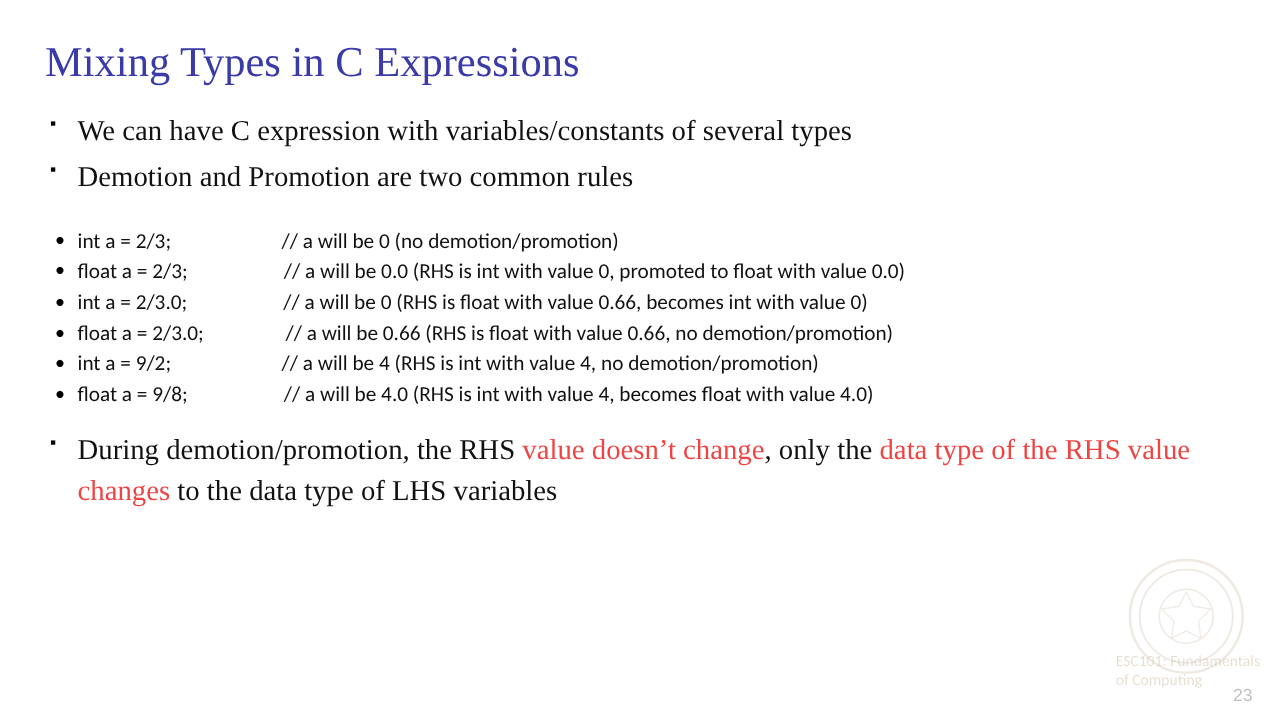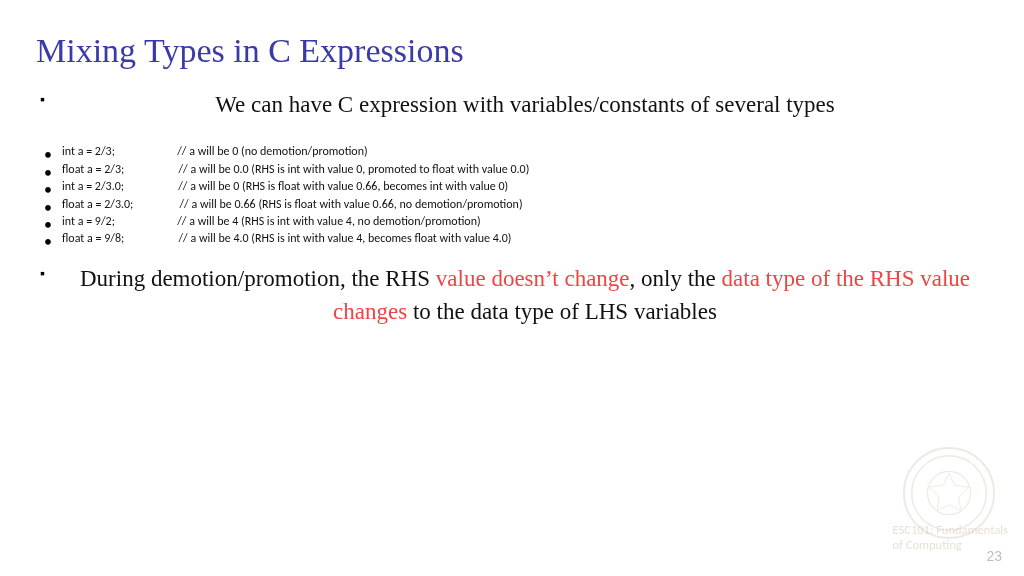--- a/index.html
+++ b/index.html
@@ -23,21 +23,20 @@
     font-size: 34px;
     color: #3a3aa8;
     font-weight: 400;
     margin: 0 0 18px 0;
     font-family: Garamond, Georgia, 'Times New Roman', serif;
   }
   .main-bullets {
     list-style: none;
     margin: 0 0 22px 0;
     padding: 0 0 0 26px;
-    text-align: center;
   }
   .main-bullets li {
     position: relative;
     font-size: 23px;
     color: #111;
     line-height: 1.45;
     margin-bottom: 4px;
     font-family: Garamond, Georgia, 'Times New Roman', serif;
   }
   .main-bullets li::before {
@@ -49,21 +48,21 @@
     color: #000;
   }
   .code-bullets {
     list-style: none;
     margin: 0 0 14px 0;
     padding: 0 0 0 26px;
   }
   .code-bullets li {
     position: relative;
     font-family: Calibri, Arial, sans-serif;
-    font-size: 12px;
+    font-size: 17px;
     color: #111;
     line-height: 1.45;
     white-space: pre;
   }
   .code-bullets li::before {
     content: "•";
     position: absolute;
     left: -18px;
     top: 0;
     font-size: 16px;
@@ -102,20 +101,21 @@
 </style>
 </head>
 <body>
 
 <div class="slide">
 
   <h1 class="title">Mixing Types in C Expressions</h1>
 
   <ul class="main-bullets">
     <li>We can have C expression with variables/constants of several types</li>
+    <li>Demotion and Promotion are two common rules</li>
   </ul>
 
   <ul class="code-bullets">
     <li>int a = 2/3;                       // a will be 0 (no demotion/promotion)</li>
     <li>float a = 2/3;                    // a will be 0.0 (RHS is int with value 0, promoted to float with value 0.0)</li>
     <li>int a = 2/3.0;                    // a will be 0 (RHS is float with value 0.66, becomes int with value 0)</li>
     <li>float a = 2/3.0;                 // a will be 0.66 (RHS is float with value 0.66, no demotion/promotion)</li>
     <li>int a = 9/2;                       // a will be 4 (RHS is int with value 4, no demotion/promotion)</li>
     <li>float a = 9/8;                    // a will be 4.0 (RHS is int with value 4, becomes float with value 4.0)</li>
   </ul>

